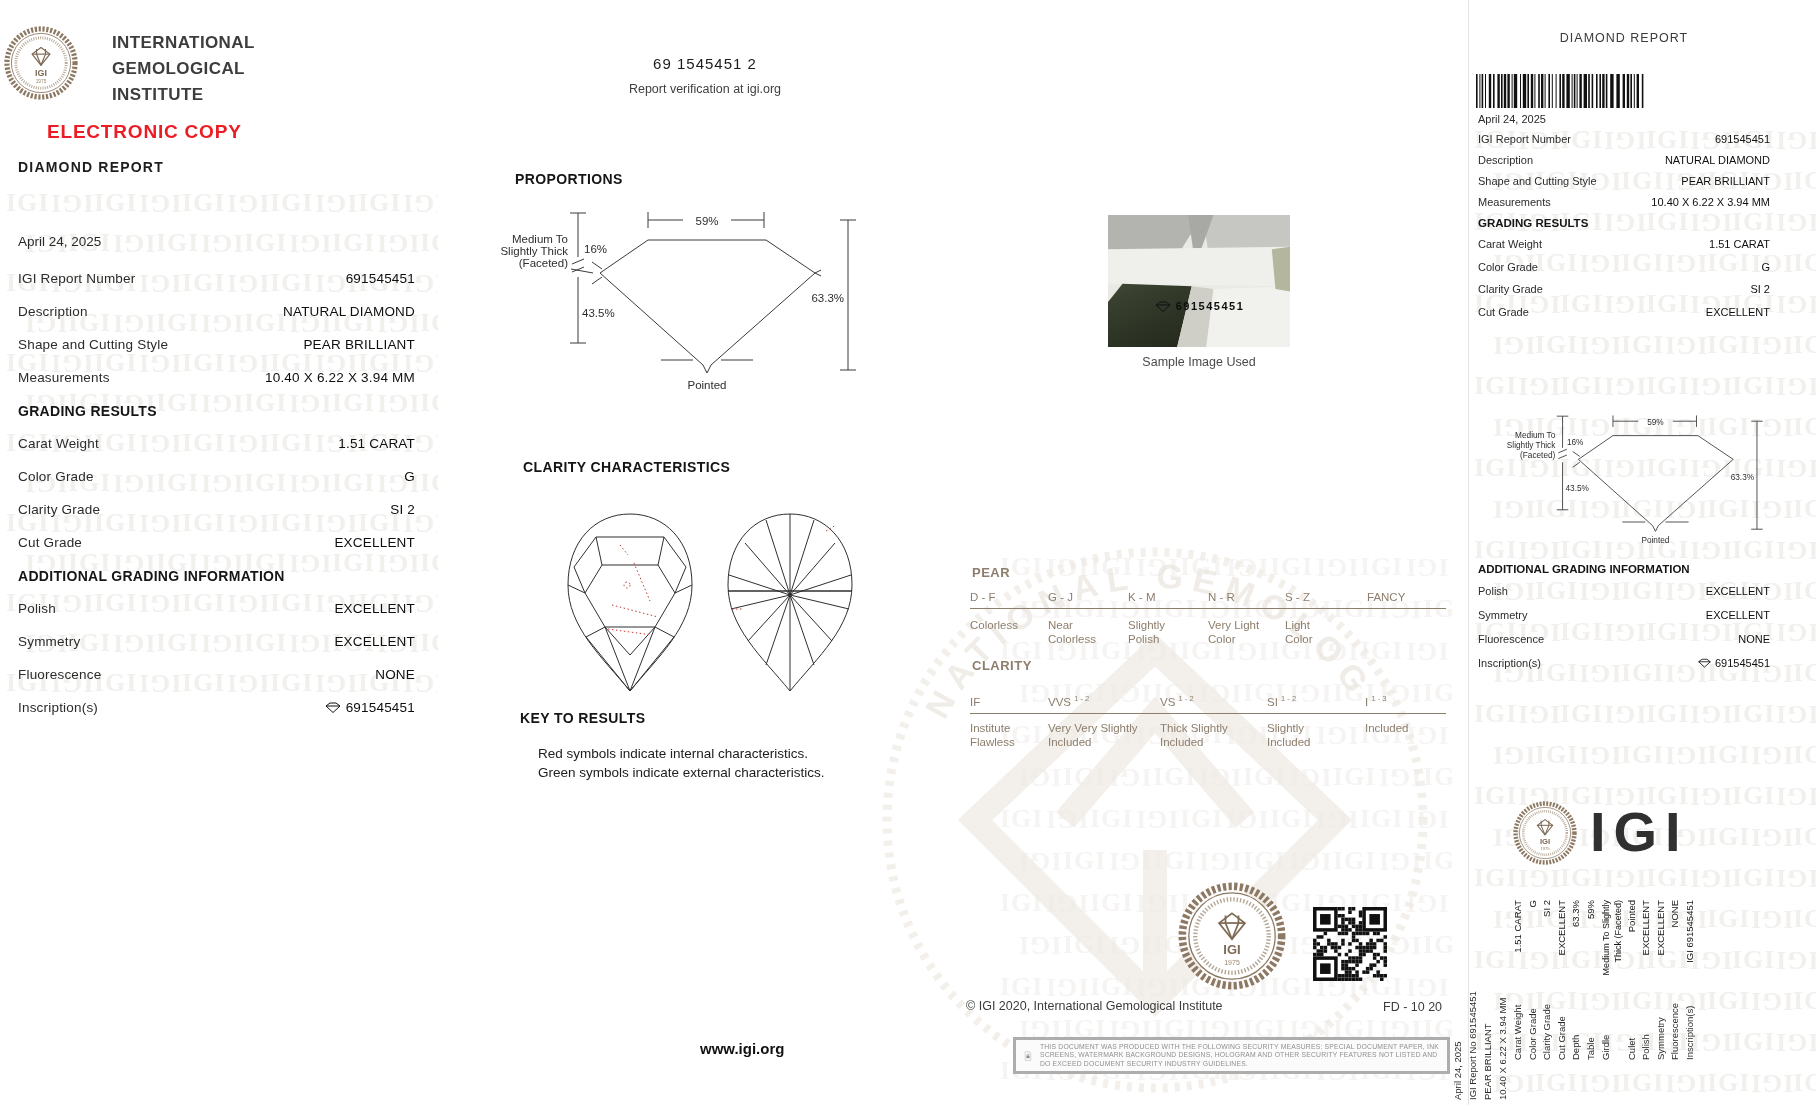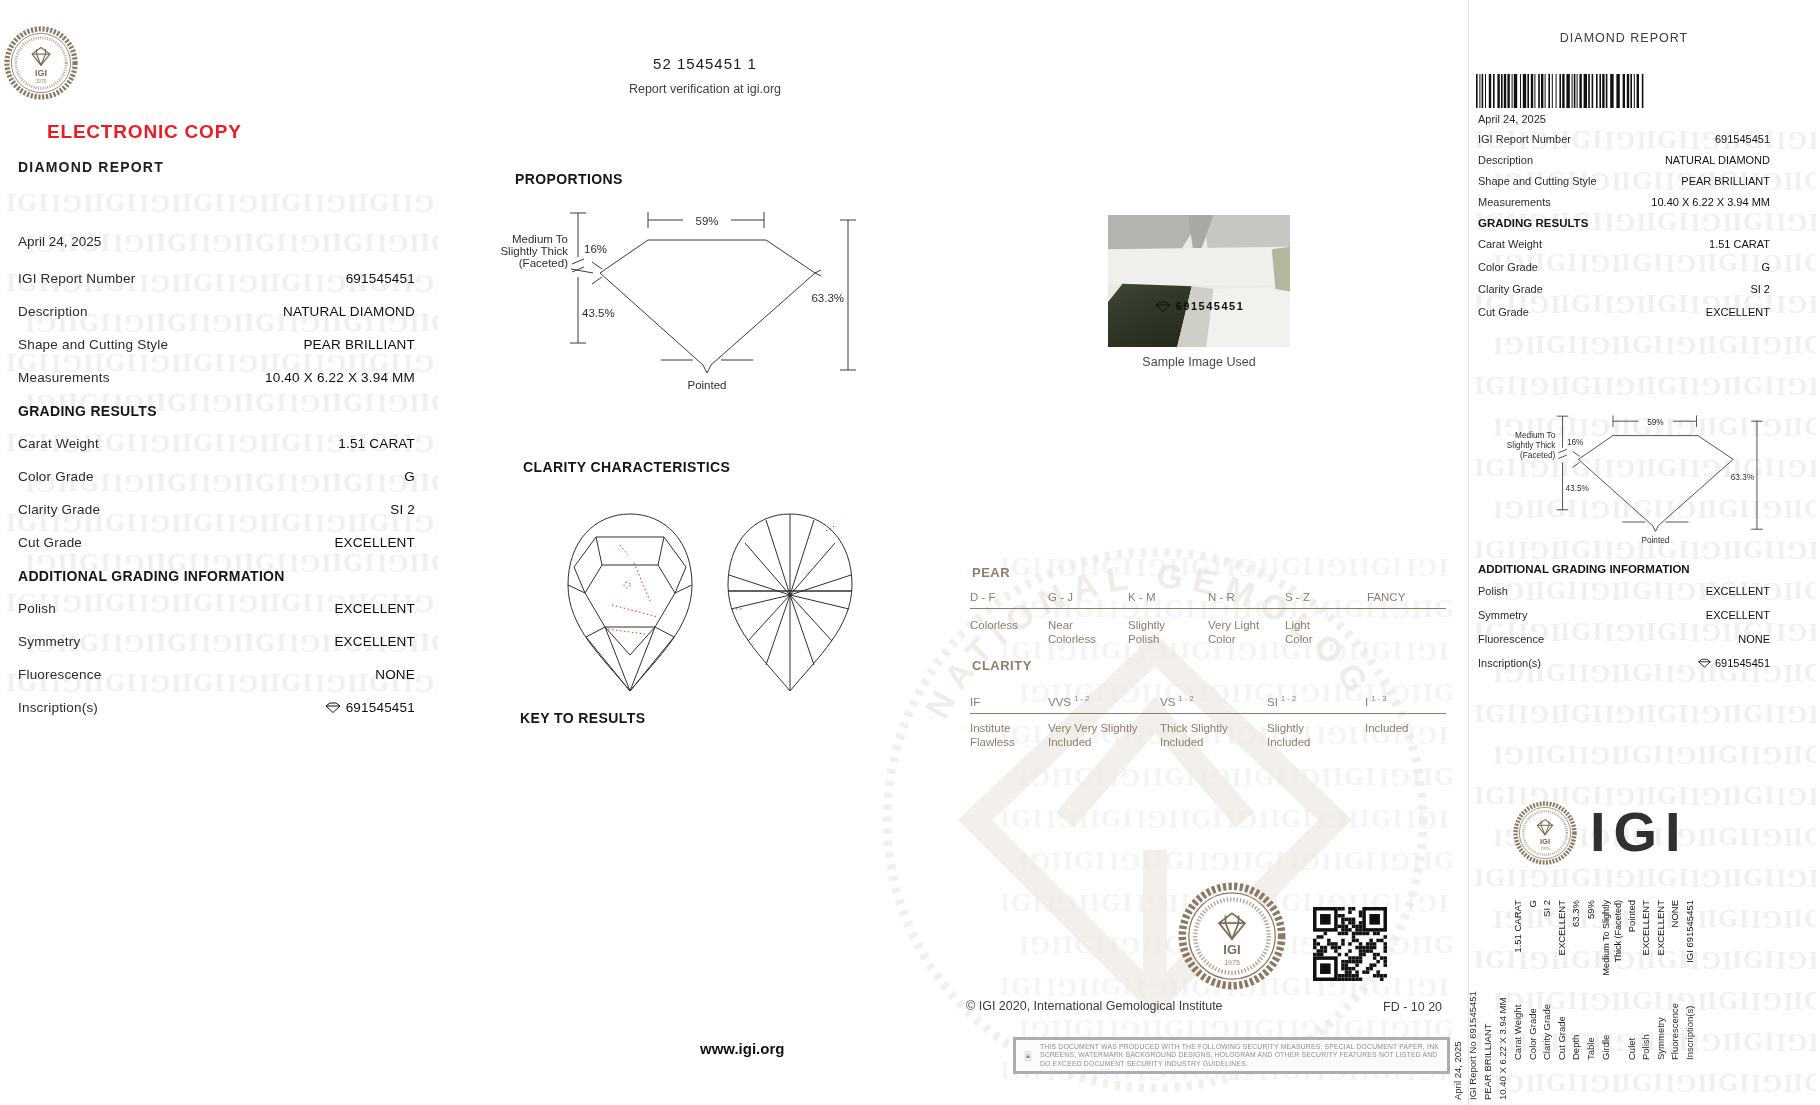--- a/index.html
+++ b/index.html
@@ -579,20 +579,25 @@
       <path d="M320 130 L500 300 L320 480 L140 300 Z"></path>
       <path d="M230 300 L320 195 L410 300"></path>
       <path d="M320 330 L320 470"></path>
     </g>
   </svg>
 
   <svg class="abs" style="left:4px;top:26px" width="74" height="74" viewBox="0 0 100 100">
       <use href="#igi-seal"></use>
     </svg>
 
+  <div class="abs org-name">
+    <div>INTERNATIONAL</div>
+    <div>GEMOLOGICAL</div>
+    <div>INSTITUTE</div>
+  </div>
   <div class="abs electronic-copy">ELECTRONIC COPY</div>
   <div class="abs doc-title">DIAMOND REPORT</div>
   <div class="abs report-date">April 24, 2025</div>
 
   <div class="abs fields">
     <div class="frow">
       <span class="lbl">IGI Report Number</span>
       <span class="val">691545451</span>
       </div>
     <div class="frow">
@@ -644,21 +649,21 @@
       <span class="val">
         <svg width="18" height="11" viewBox="0 0 18 11">
           <polygon points="2,4 6,1 12,1 16,4 9,10.5" fill="none" stroke="#111" stroke-width="1"></polygon>
           <line x1="2" y1="4" x2="16" y2="4" stroke="#111" stroke-width="1"></line>
           </svg>
         <span>691545451</span>
       </span>
       </div>
   </div>
 
-  <div class="abs verify-number">52 1545451 1</div>
+  <div class="abs verify-number">69 1545451 2</div>
   <div class="abs verify-note">Report verification at igi.org</div>
 
   <div class="abs mid-title" style="left:515px;top:171px">PROPORTIONS</div>
 
   <svg class="abs prop-svg" style="left:455px;top:185px" width="410" height="215" viewBox="0 0 410 215">
     <g stroke="#3a3a3a" stroke-width="1" fill="none">
       <line x1="193" y1="27" x2="193" y2="43"></line>
         <line x1="193" y1="35" x2="228" y2="35"></line>
       <line x1="276" y1="35" x2="309" y2="35"></line>
         <line x1="309" y1="27" x2="309" y2="43"></line>
@@ -722,20 +727,24 @@
       <path d="M92,90 L31,70 M92,90 L153,70 M92,90 L33,104 M92,90 L151,104"></path>
       <path d="M92,90 L50,136 M92,90 L134,136 M92,90 L68,160 M92,90 L116,160 M92,90 L92,186"></path>
     </g>
     <g transform="translate(160,0)" stroke="#c23434" stroke-width="1" fill="none" stroke-dasharray="1.5 2.5">
       <path d="M34,104 L46,104"></path>
         <path d="M128,26 L138,20"></path>
     </g>
   </svg>
 
   <div class="abs mid-title" style="left:520px;top:710px">KEY TO RESULTS</div>
+  <div class="abs key-lines">
+    <div>Red symbols indicate internal characteristics.</div>
+    <div>Green symbols indicate external characteristics.</div>
+  </div>
 
   <div class="abs website">www.igi.org</div>
 
   <div class="abs sample">
     <div class="s-t1"></div>
       <div class="s-t2"></div>
       <div class="s-t3"></div>
     <div class="s-band"></div>
       <div class="s-dark"></div>
       <div class="s-foot"></div>

